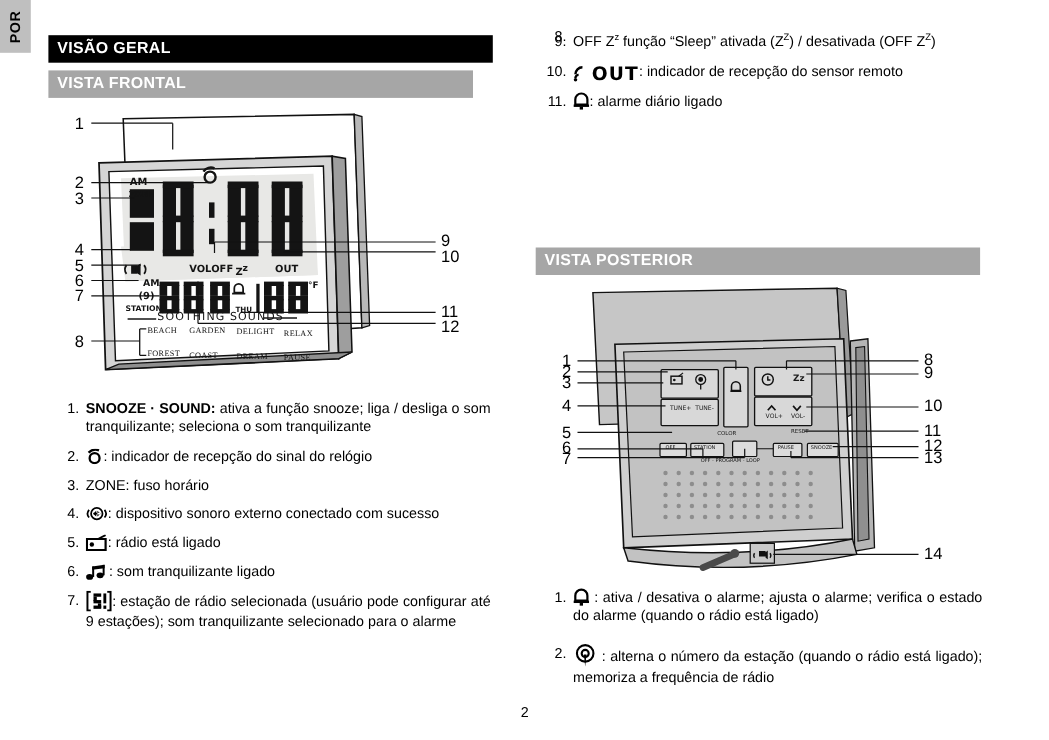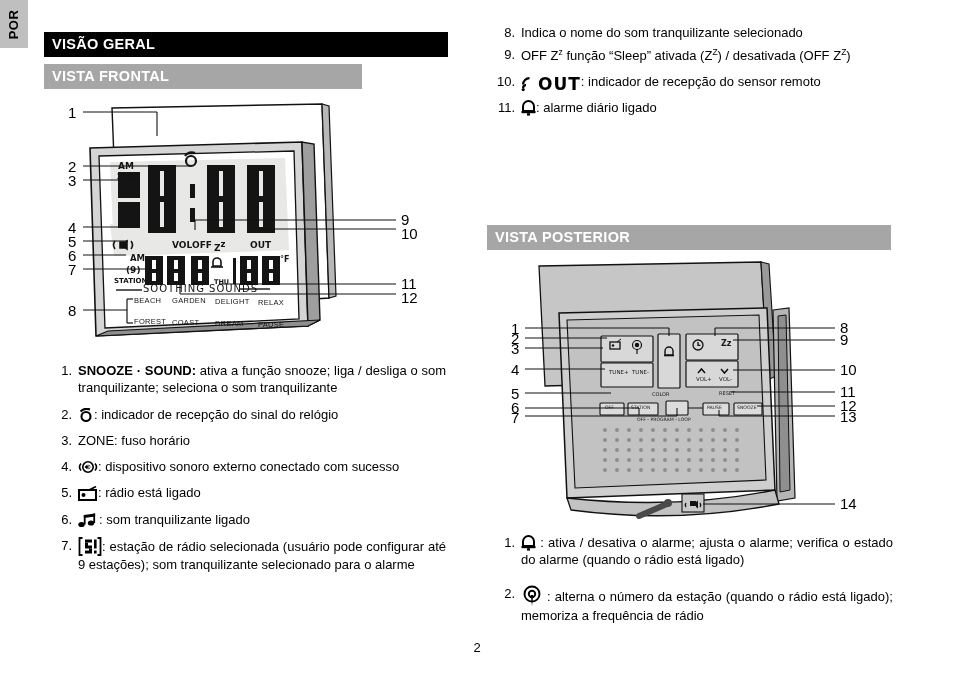--- a/index.html
+++ b/index.html
@@ -108,21 +108,21 @@
   }
 
   .sooth-label {
     position:absolute;
     font-family:"DejaVu Sans", sans-serif;
     font-size:10px; letter-spacing:1px; color:#141414;
     white-space:nowrap;
   }
   .sound-name {
     position:absolute;
-    font-family:Liberation Sans, sans-serif;
+    font-family:Liberation Serif, serif;
     font-size:7.5px; letter-spacing:.3px; color:#141414;
     white-space:nowrap;
   }
 
   
   .btn-label {
     position:absolute;
     font-family:"DejaVu Sans", sans-serif;
     color:#1a1a1a; white-space:nowrap; line-height:1;
   }
@@ -138,21 +138,21 @@
 
 <div class="lang-tab">
   <span>POR</span>
 </div>
 
 <div class="col-left">
 
   <div style="position:absolute;left:0;top:32px;width:404px;">
     <div class="bar-black">VISÃO GERAL</div>
   </div>
-  <div style="position:absolute;left:0;top:64px;width:318px;">
+  <div style="position:absolute;left:0;top:64px;width:386px;">
     <div class="bar-gray">VISTA FRONTAL</div>
   </div>
 
   <div class="front-fig">
     <svg class="fig-svg" width="404" height="255" viewBox="0 0 404 255">
 
       <polygon points="68,10 278,6 285,200 76,214" fill="#ffffff" stroke="#111" stroke-width="1.4"></polygon>
 
       <polygon points="278,6 285,200 292,198 285,8" fill="#b8b8b8" stroke="#111" stroke-width="1.2"></polygon>
 
@@ -415,21 +415,20 @@
       </span><span>: estação de rádio selecionada (usuário pode configurar até 9 estações); som tranquilizante selecionado para o alarme</span>
     </li>
   </ol>
 </div>
 
 <div class="col-right">
 
   <ol class="manual" style="position:absolute;left:4px;top:24px;width:402px;">
     <li class="tight">
       <span class="num">8.</span>
-      <span>Indica o nome do som tranquilizante selecionado</span>
     </li>
     <li>
       <span class="num">9.</span>
       <span><span>OFF Z</span><sup class="z">z</sup><span> função “Sleep” ativada (Z</span><sup class="z">Z</sup><span>) / desativada (OFF Z</span><sup class="z">Z</sup><span>)</span></span>
     </li>
     <li>
       <span class="num">10.</span>
       <span class="ic ic-out"><svg width="17" height="15" viewBox="0 0 17 15" style="vertical-align:-2px">
             <g fill="#000">
               <path d="M1,11 a4,4 0 0,1 4,-4 v2.2 a1.8,1.8 0 0,0 -1.8,1.8z"></path>

